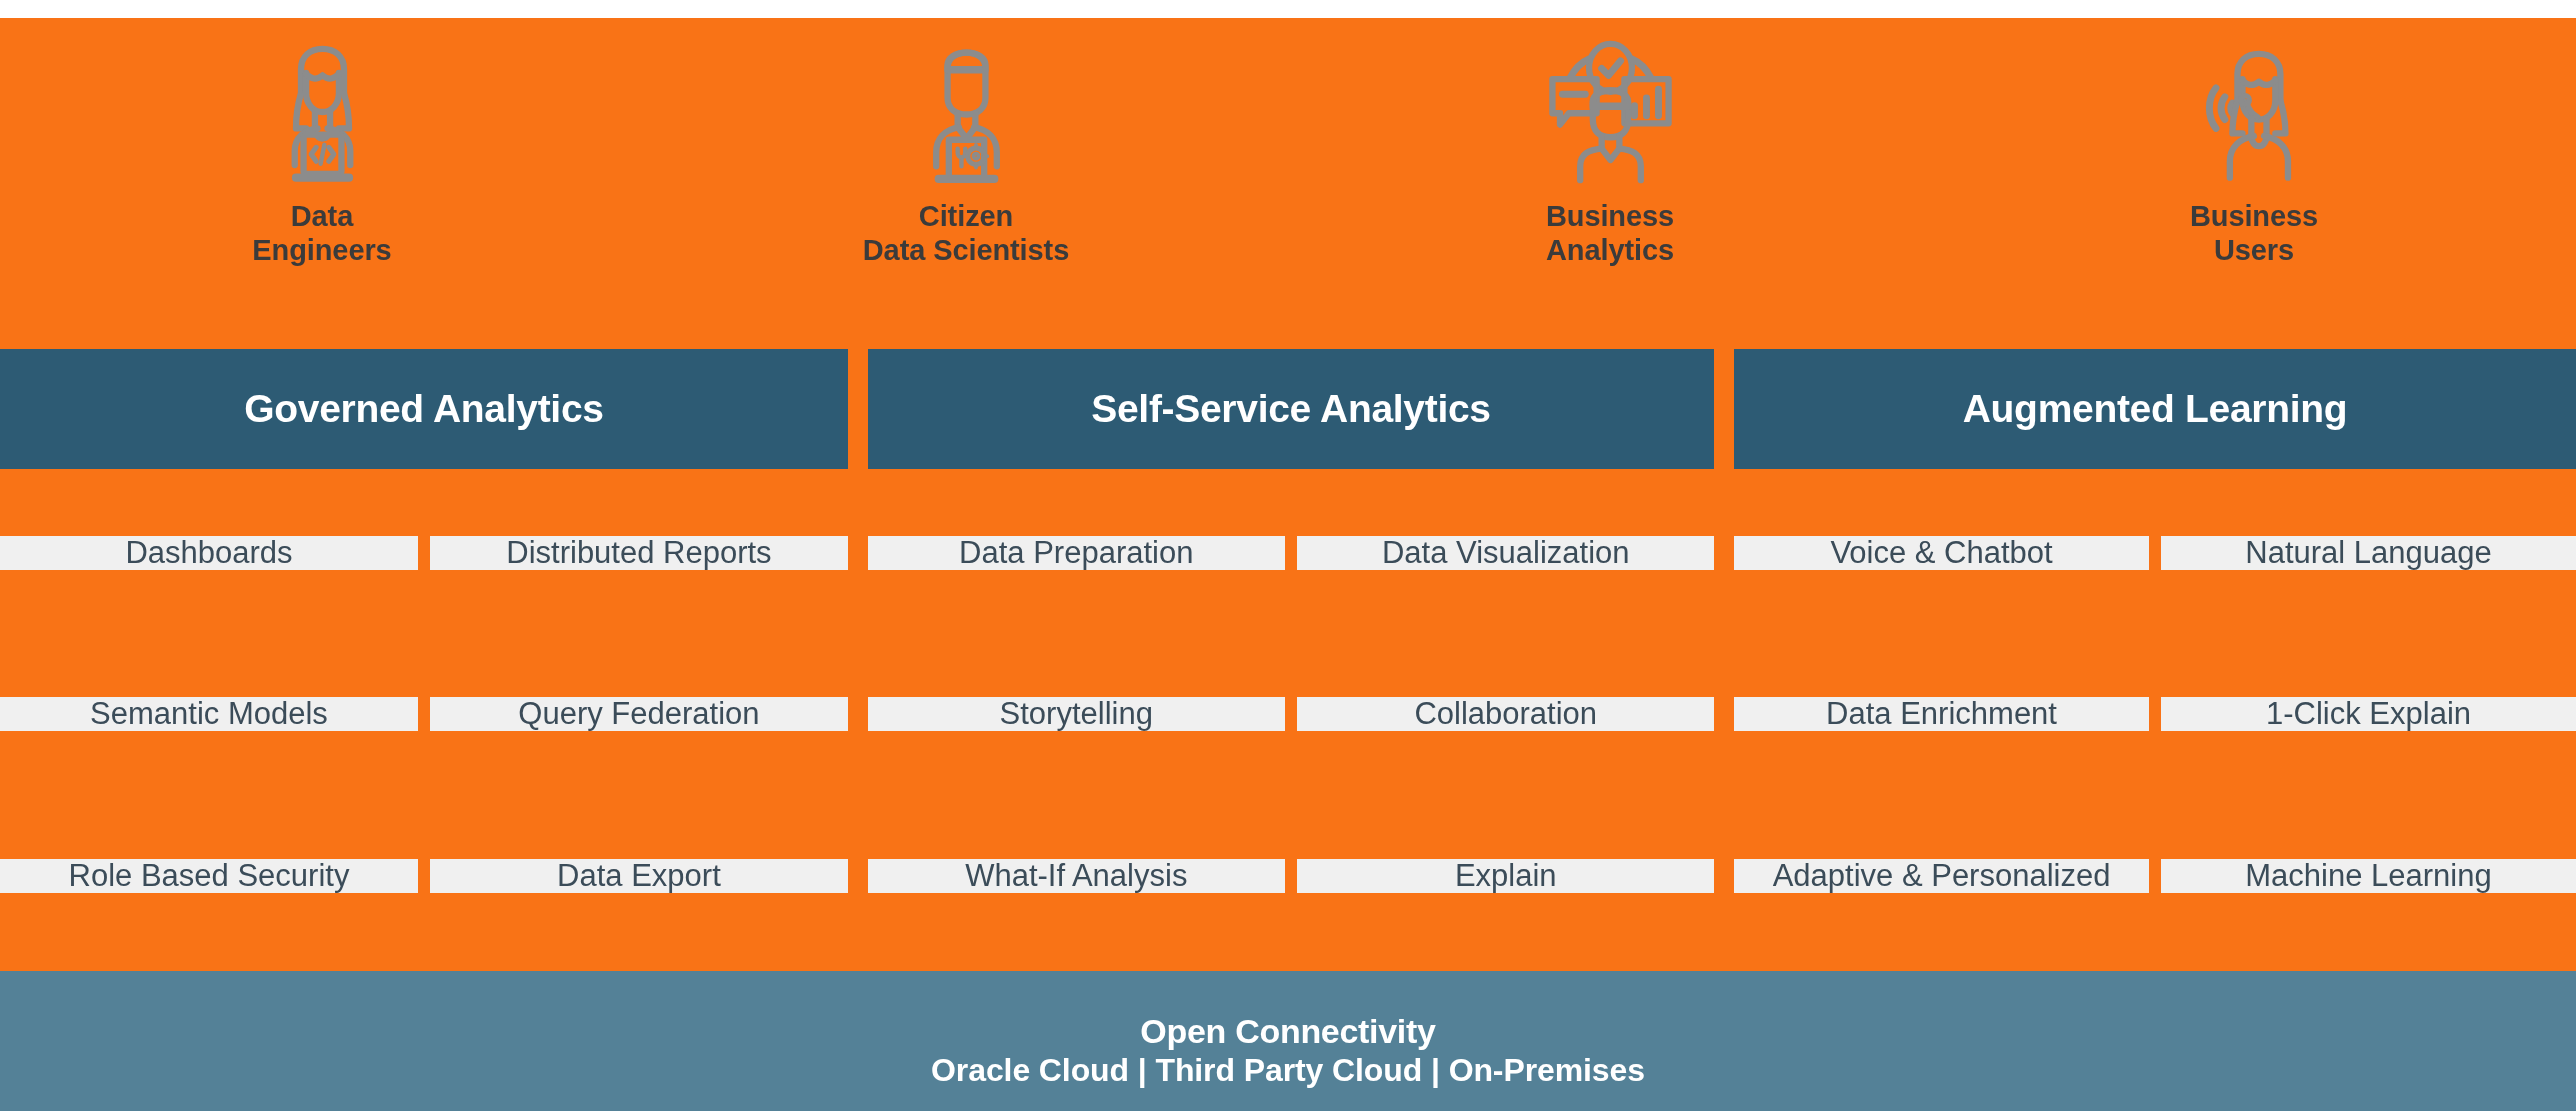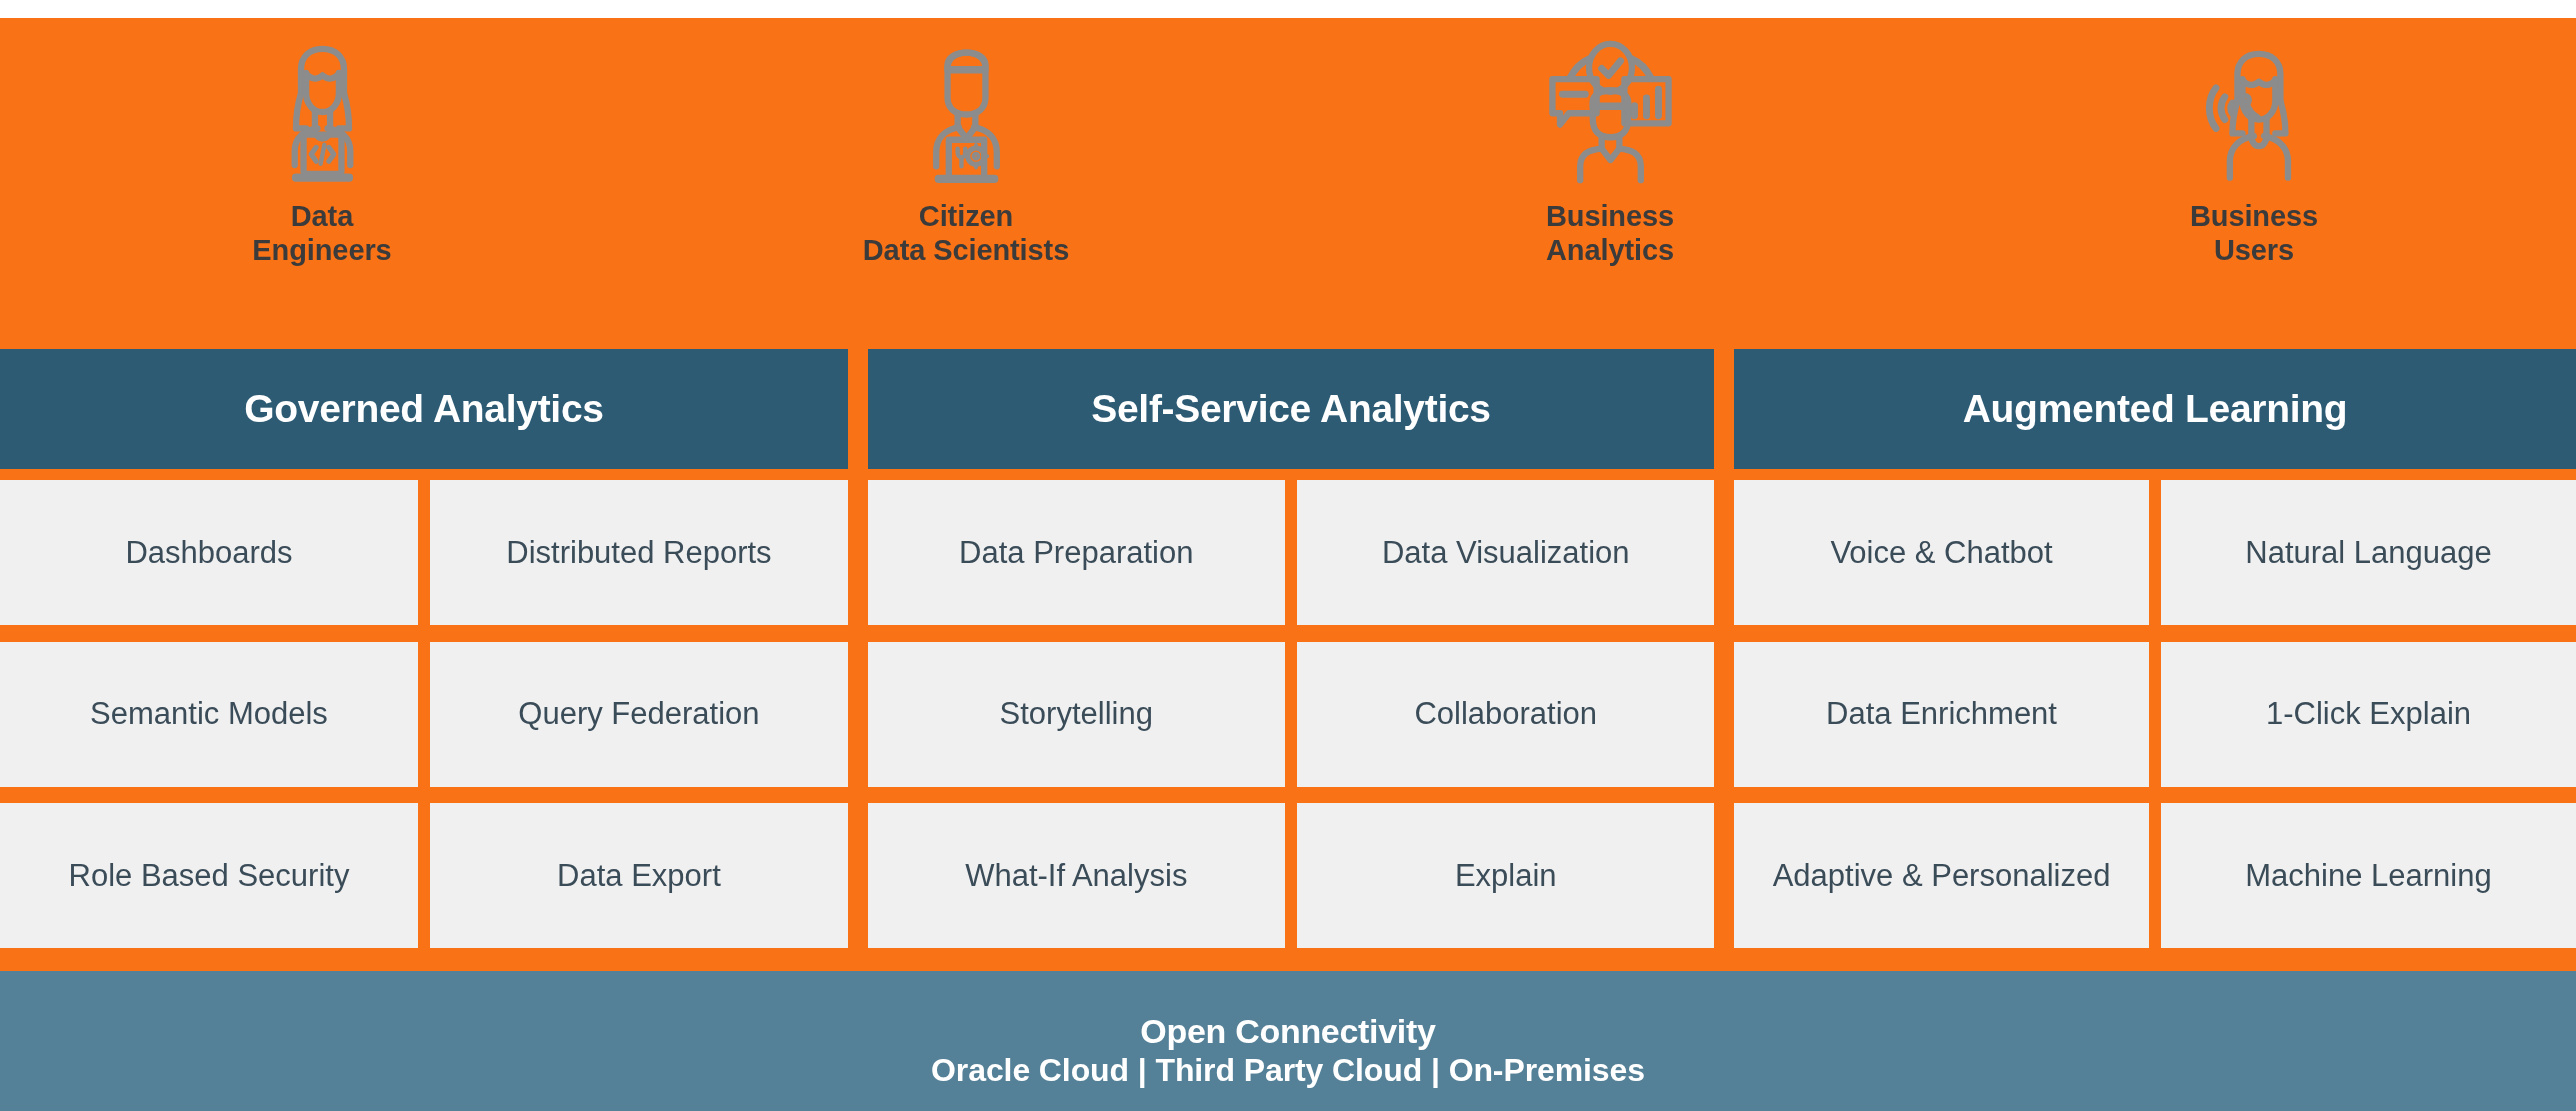--- a/index.html
+++ b/index.html
@@ -92,20 +92,21 @@
     flex: 1 1 auto;
     display: flex;
     flex-direction: column;
     padding-top: 11.4px;
     gap: 16.5px;
   }
   .tile-row {
     flex: 1 1 0;
     display: flex;
     gap: 12px;
+    align-items: center;
   }
   .tile {
     flex: 1 1 0;
     background: #f0f0f0;
     display: flex;
     align-items: center;
     justify-content: center;
     text-align: center;
     color: #3b4c59;
     font-size: 31px;

